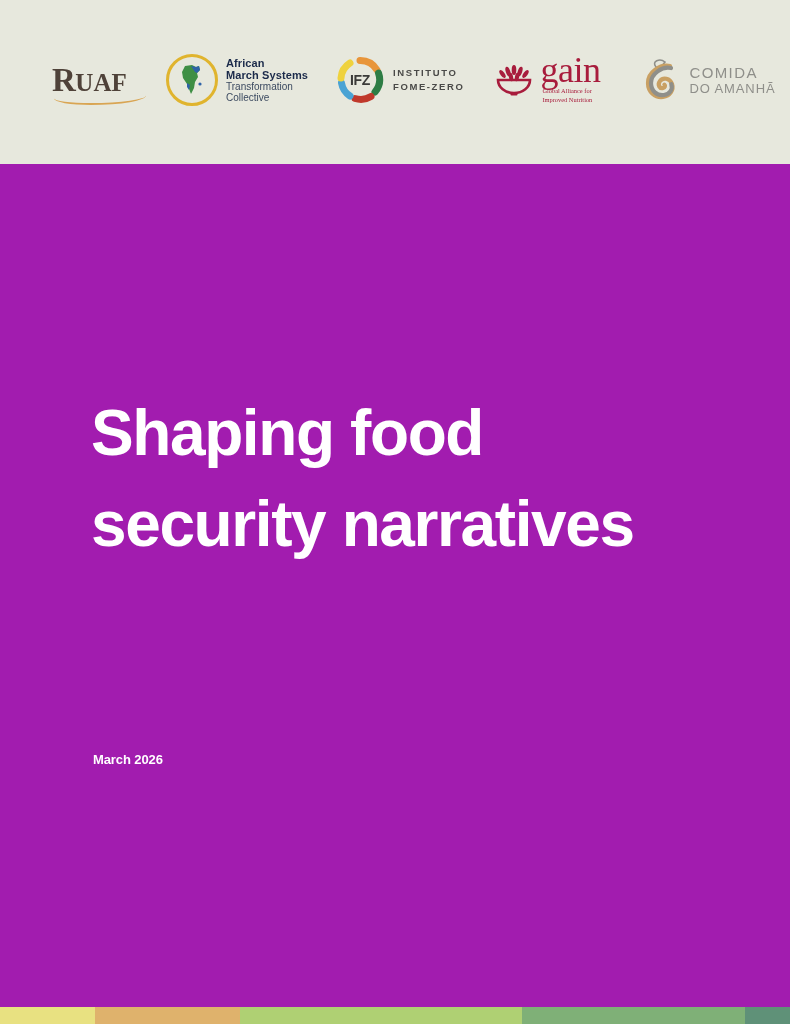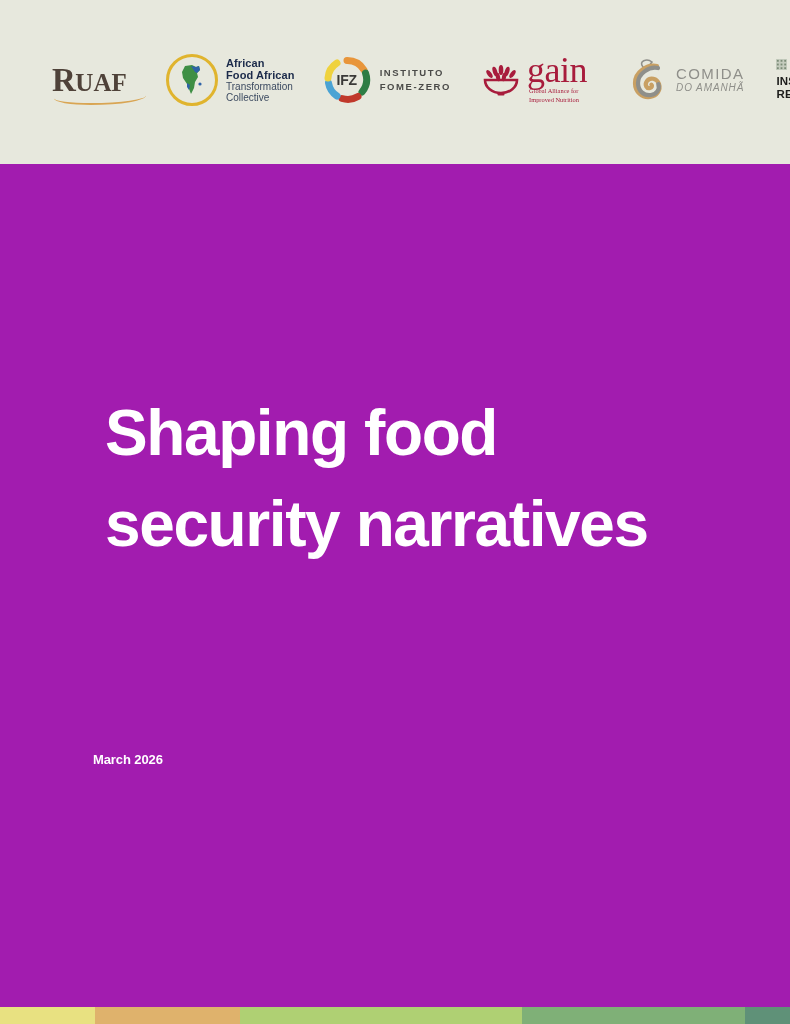--- a/index.html
+++ b/index.html
@@ -134,38 +134,38 @@
 
   
   #logo-comida { margin-left: 38px; }
   .comida-mark { width: 44px; height: 48px; flex: 0 0 auto; }
   .comida-text { margin-left: 7px; line-height: 1.05; }
   .comida-1 {
     display: block; font-size: 15px; font-weight: 400;
     color: #8f8f8a; letter-spacing: 1.4px;
   }
   .comida-2 {
-    display: block; font-size: 10px; font-weight: 400;
-    color: #8f8f8a; letter-spacing: .9px; margin-top: 1px; font-style: italic;
+    display: block; font-size: 13px; font-weight: 400;
+    color: #8f8f8a; letter-spacing: .9px; margin-top: 1px;
   }
 
   
   #logo-regenera { margin-left: 32px; display: block; height: auto; }
   .reg-tiles { display: flex; gap: 3px; margin-bottom: 5px; }
   .reg-tile { width: 11px; height: 11px; }
   .reg-text {
     font-size: 11.5px; font-weight: 800; color: #1d1d1b;
     line-height: 1.16; letter-spacing: .2px;
   }
   .reg-text span { display: block; }
 
   
   #title-block {
     position: absolute;
-    left: 105px;
+    left: 91px;
     top: 388px;
     width: 620px;
   }
   #doc-title {
     margin: 0;
     color: #ffffff;
     font-size: 64px;
     font-weight: bold;
     line-height: 1.42;
     letter-spacing: -1.4px;
@@ -216,21 +216,21 @@
         <div class="afs-badge">
           <svg class="afs-africa" width="28" height="32" viewBox="0 0 28 32">
             <path d="M7 2 L14 1 L18 3 L21 2 L22 6 L19 9 L20 13 L17 18 L16 24 L13 30 L11 25 L9 20 L5 14 L4 8 Z" fill="#3f8f45"></path>
             <path d="M13 2 L18 3 L21 2 L22 6 L19 9 L17 8 L15 5 Z" fill="#2f63a8"></path>
             <path d="M9 19 L12 21 L11 26 L9 23 Z" fill="#2f63a8"></path>
             <circle cx="22" cy="20" r="1.6" fill="#2f63a8"></circle>
           </svg>
         </div>
         <div class="afs-text">
           <span class="afs-b">African</span>
-          <span class="afs-b">Food African</span>
+          <span class="afs-b">March Systems</span>
           <span class="afs-n">Transformation</span>
           <span class="afs-n">Collective</span>
         </div>
       </div>
 
       <div class="logo" id="logo-ifz">
         <div class="ifz-ring">
           <svg width="48" height="48" viewBox="0 0 48 48">
             <g fill="none" stroke-width="7">
               <path d="M24 4.5 A19.5 19.5 0 0 1 41 14" stroke="#e8953a" stroke-linecap="round"></path>

